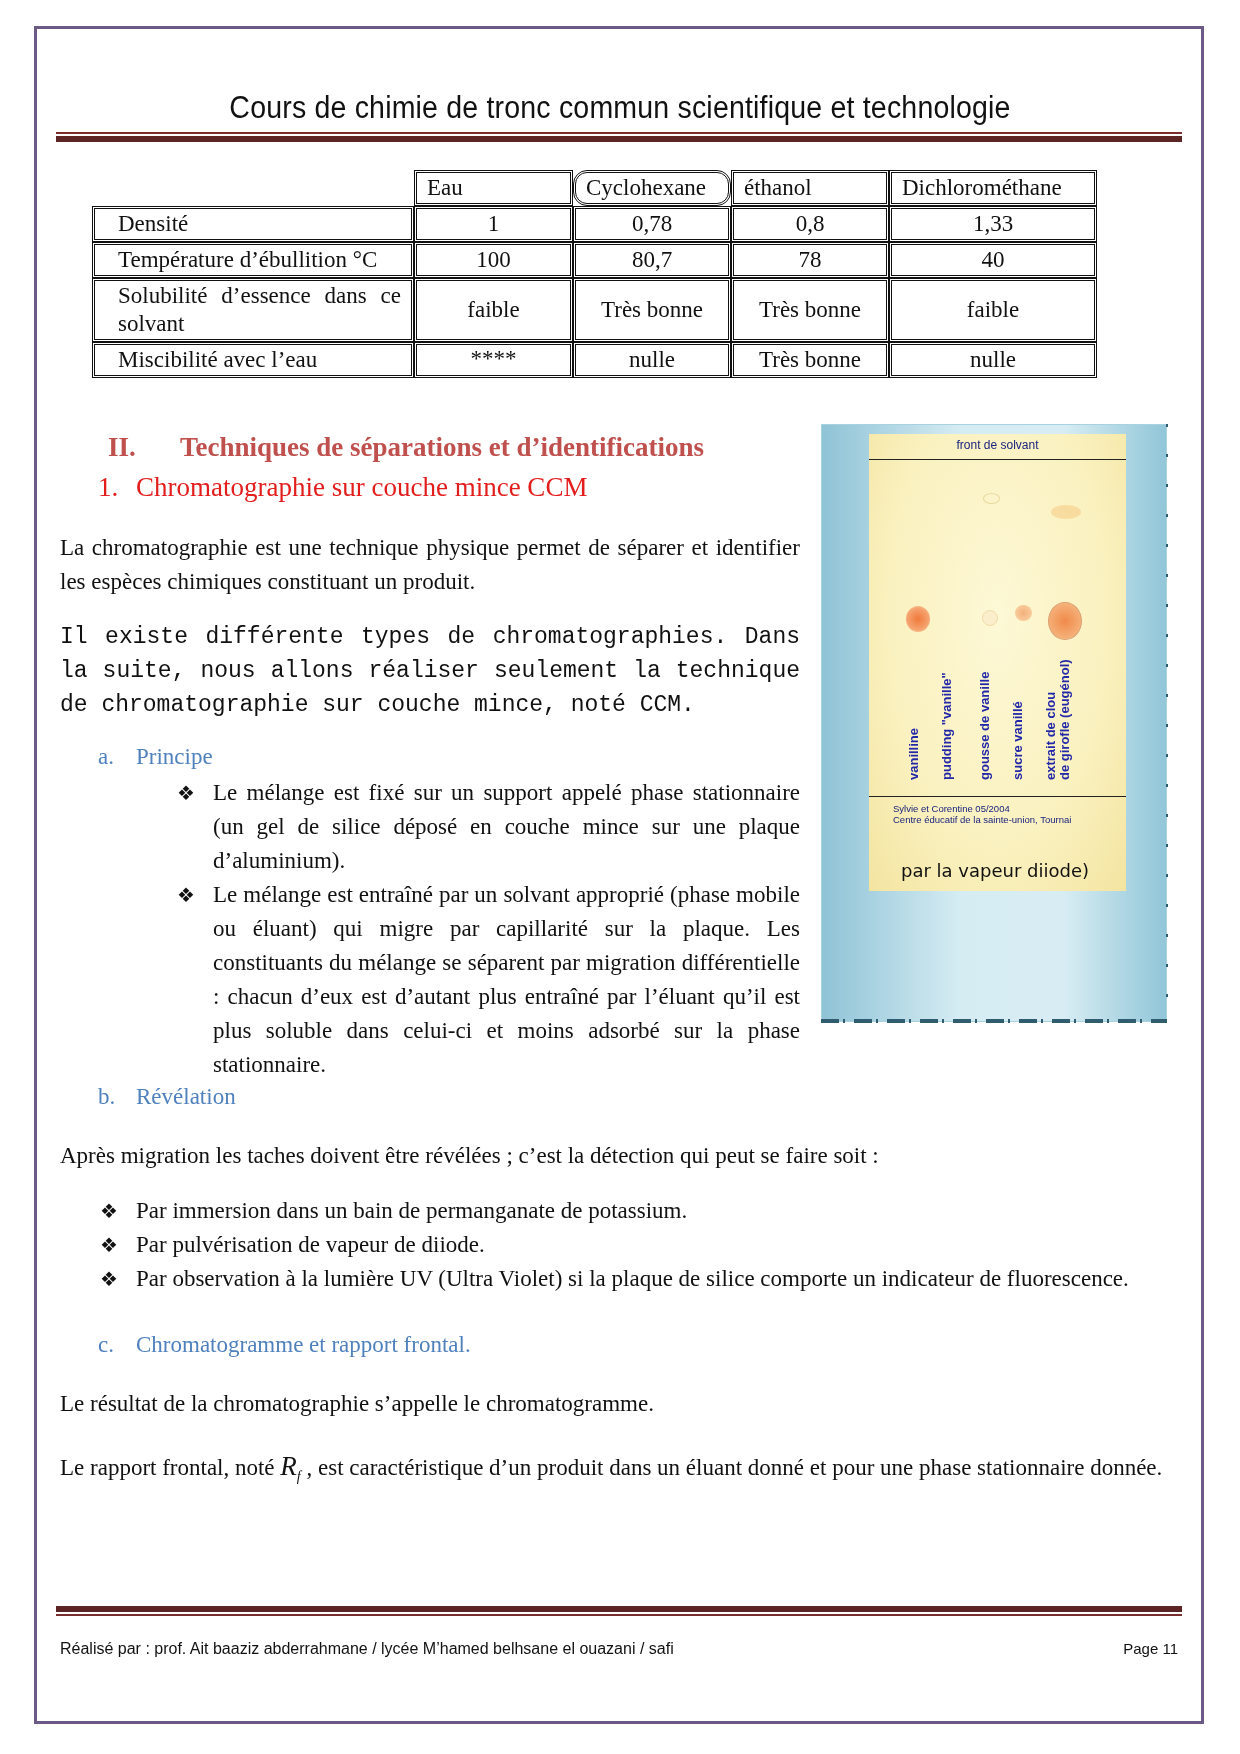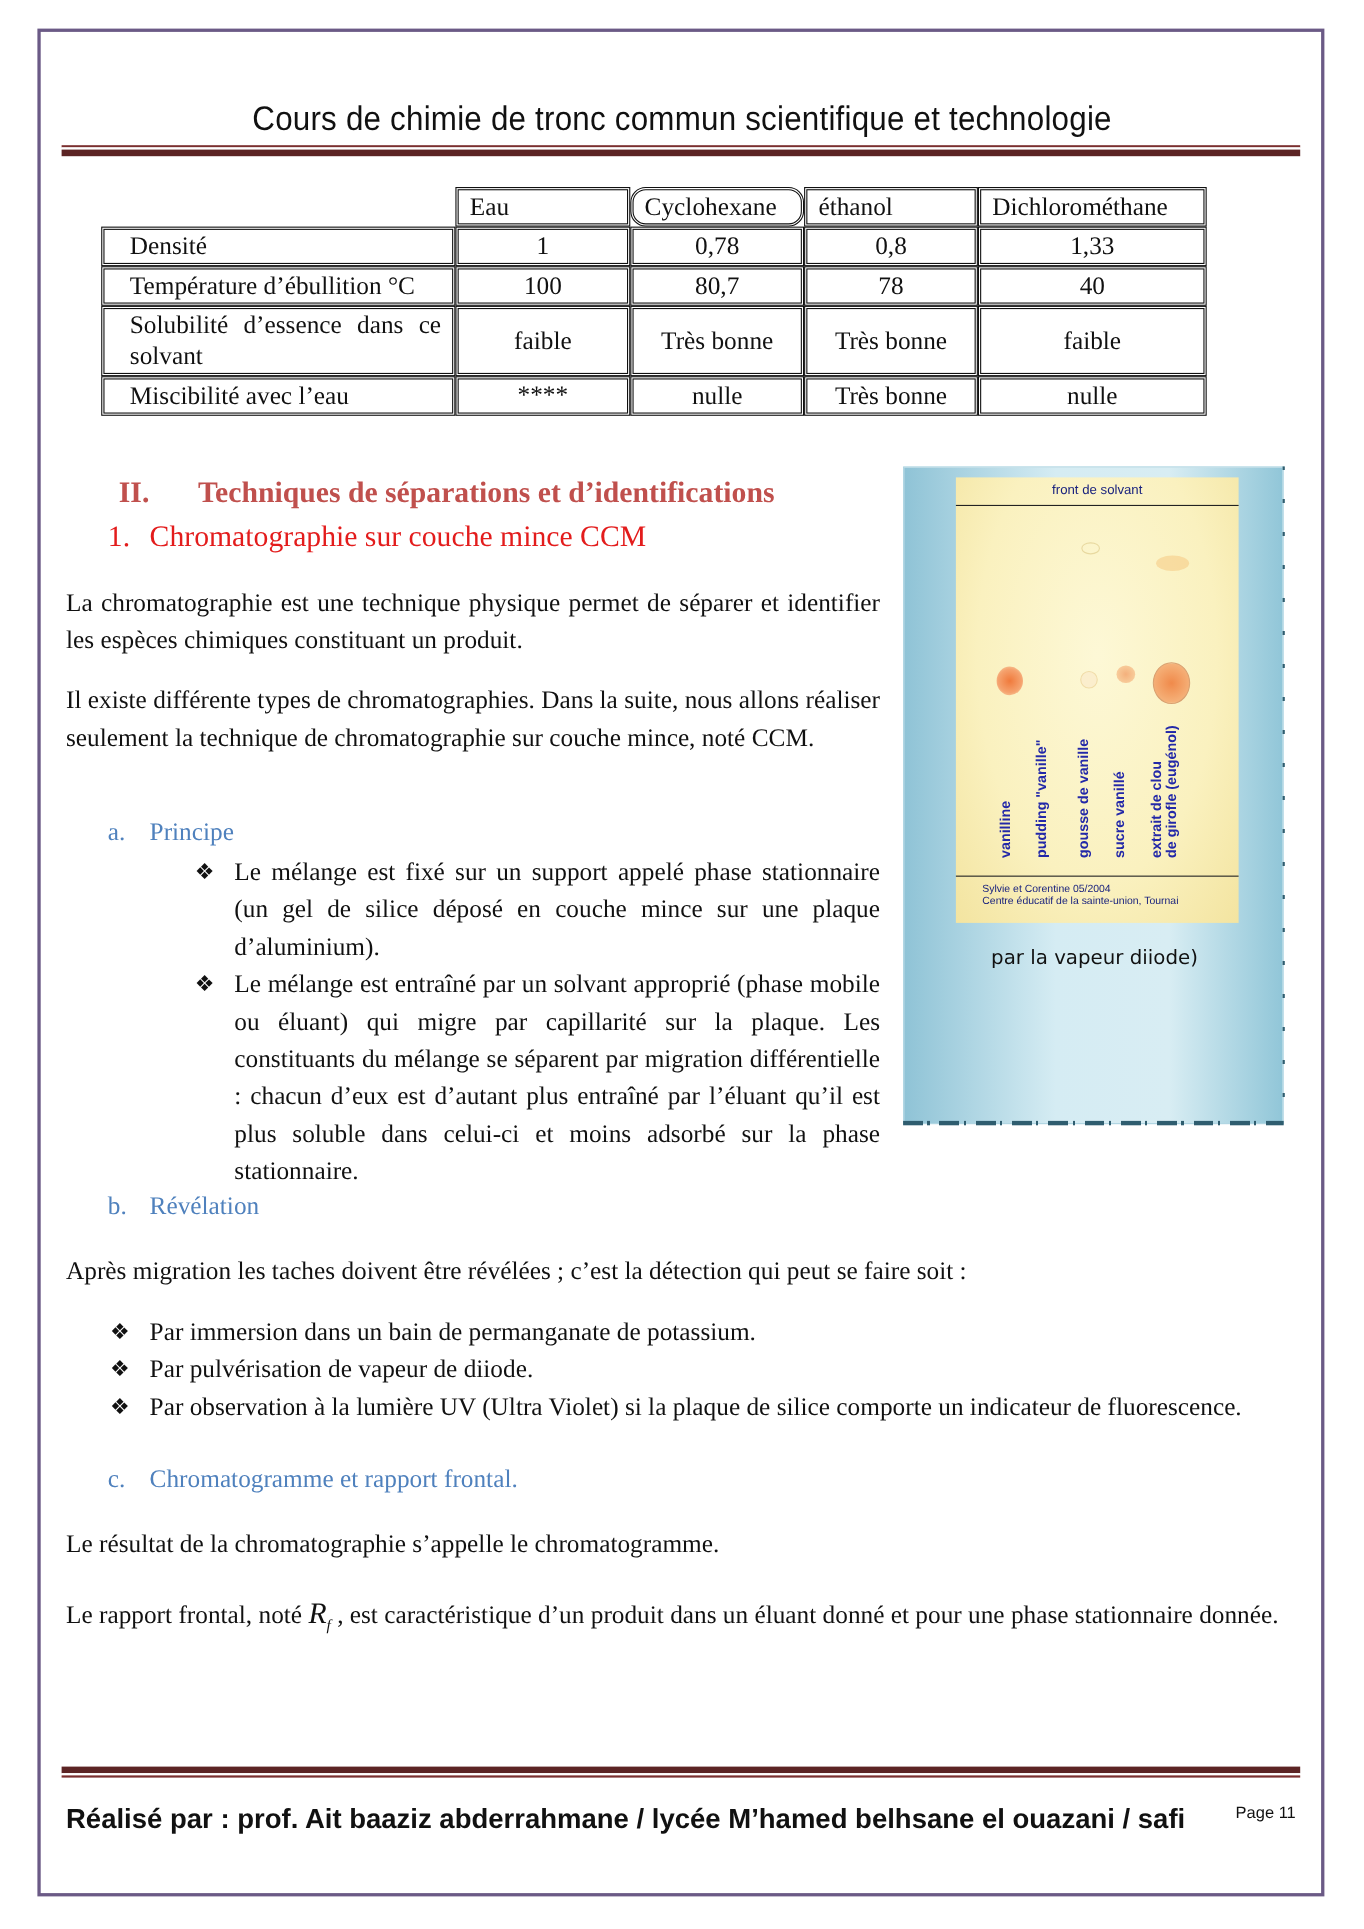--- a/index.html
+++ b/index.html
@@ -35,37 +35,37 @@
   .bullet { position: absolute; font-size: 23px; line-height: 34px; text-align: justify; }
   .bullet .mark { position: absolute; left: -36px; top: 0; font-size: 20px; }
 
   .figure { position: absolute; left: 821px; top: 424px; width: 346px; height: 598px;
             background: linear-gradient(90deg, #8fc3d6 0%, #d5ecf3 40%, #d8edf3 70%, #91c6d8 100%);
             border: 1px solid #a9d2e0; box-sizing: border-box; }
   .fig-dash { position: absolute; left: 821px; top: 1019px; width: 346px; height: 4px;
               background: repeating-linear-gradient(90deg, #2f5d6f 0 18px, transparent 18px 22px, #2f5d6f 22px 24px, transparent 24px 33px); }
   .fig-rside { position: absolute; left: 1166px; top: 424px; width: 2px; height: 598px;
                background: repeating-linear-gradient(180deg, #2f5d6f 0 3px, transparent 3px 30px); }
-  .plate { position: absolute; left: 47px; top: 9px; width: 257px; height: 405px;
+  .plate { position: absolute; left: 47px; top: 9px; width: 257px; height: 457px;
            background: radial-gradient(ellipse at 50% 40%, #fdf8d6 0%, #faf1bf 60%, #f3e4a0 100%); }
   .plate .front-label { position: absolute; left: 0; width: 257px; top: 4px; text-align: center;
                         font-family: "Liberation Sans", sans-serif; font-size: 12px; color: #1a237e; }
   .plate .front-line { position: absolute; left: 0; width: 257px; top: 25px; height: 1px; background: #222; }
   .plate .base-line { position: absolute; left: 0; width: 257px; top: 362px; height: 1px; background: #222; }
   .plate .credit { position: absolute; left: 24px; top: 369px; font-family: "Liberation Sans", sans-serif;
                    font-size: 9.5px; line-height: 11px; color: #1a237e; white-space: nowrap; }
   .spot { position: absolute; border-radius: 50%; }
   .lane-label { position: absolute; font-family: "Liberation Sans", sans-serif; font-weight: bold;
                 font-size: 13px; line-height: 14px; color: #2328a8; white-space: nowrap;
                 transform-origin: left top; transform: rotate(-90deg); }
   .fig-caption { position: absolute; left: 0; width: 346px; top: 430px; text-align: center;
                  font-family: "DejaVu Sans", sans-serif; font-size: 18px; line-height: 31px; color: #111; }
 
   .footer-text { position: absolute; left: 60px; top: 1640px; font-family: "Liberation Sans Narrow", "Liberation Sans", sans-serif;
-                 font-size: 25px; color: #111; font-weight: bold; }
+                 font-size: 16px; color: #111; }
   .page-num { position: absolute; right: 62px; top: 1640px; font-family: "Liberation Sans Narrow", "Liberation Sans", sans-serif;
               font-size: 15px; color: #111; }
   .rf { font-style: italic; font-size: 27px; }
   .rf sub { font-size: 14px; }
 </style>
 </head>
 <body>
 
 <div class="page-border"></div>
 
@@ -117,21 +117,21 @@
   </table>
 
 <div class="section h2">
   <span class="num">II.</span><span>Techniques de séparations et d’identifications</span>
 </div>
 <div class="section h3">
   <span class="num">1.</span><span>Chromatographie sur couche mince CCM</span>
 </div>
 
 <div class="p" style="top:531px;">La chromatographie est une technique physique permet de séparer et identifier les espèces chimiques constituant un produit.</div>
-<div class="p" style="top:620px;">Il existe différente types de chromatographies. Dans la suite, nous allons réaliser seulement la technique de chromatographie sur couche mince, noté CCM.</div>
+<div class="p" style="top:620px;font-family:Liberation Mono, monospace;">Il existe différente types de chromatographies. Dans la suite, nous allons réaliser seulement la technique de chromatographie sur couche mince, noté CCM.</div>
 
 <div class="sub" style="top:744px;">
   <span class="num">a.</span><span>Principe</span>
 </div>
 
 <div class="bullet" style="left:213px; top:776px; width:587px;">
   <span class="mark">❖</span>
   <span>Le mélange est fixé sur un support appelé phase stationnaire (un gel de silice déposé en couche mince sur une plaque d’aluminium).</span>
 </div>
 <div class="bullet" style="left:213px; top:878px; width:587px;">

